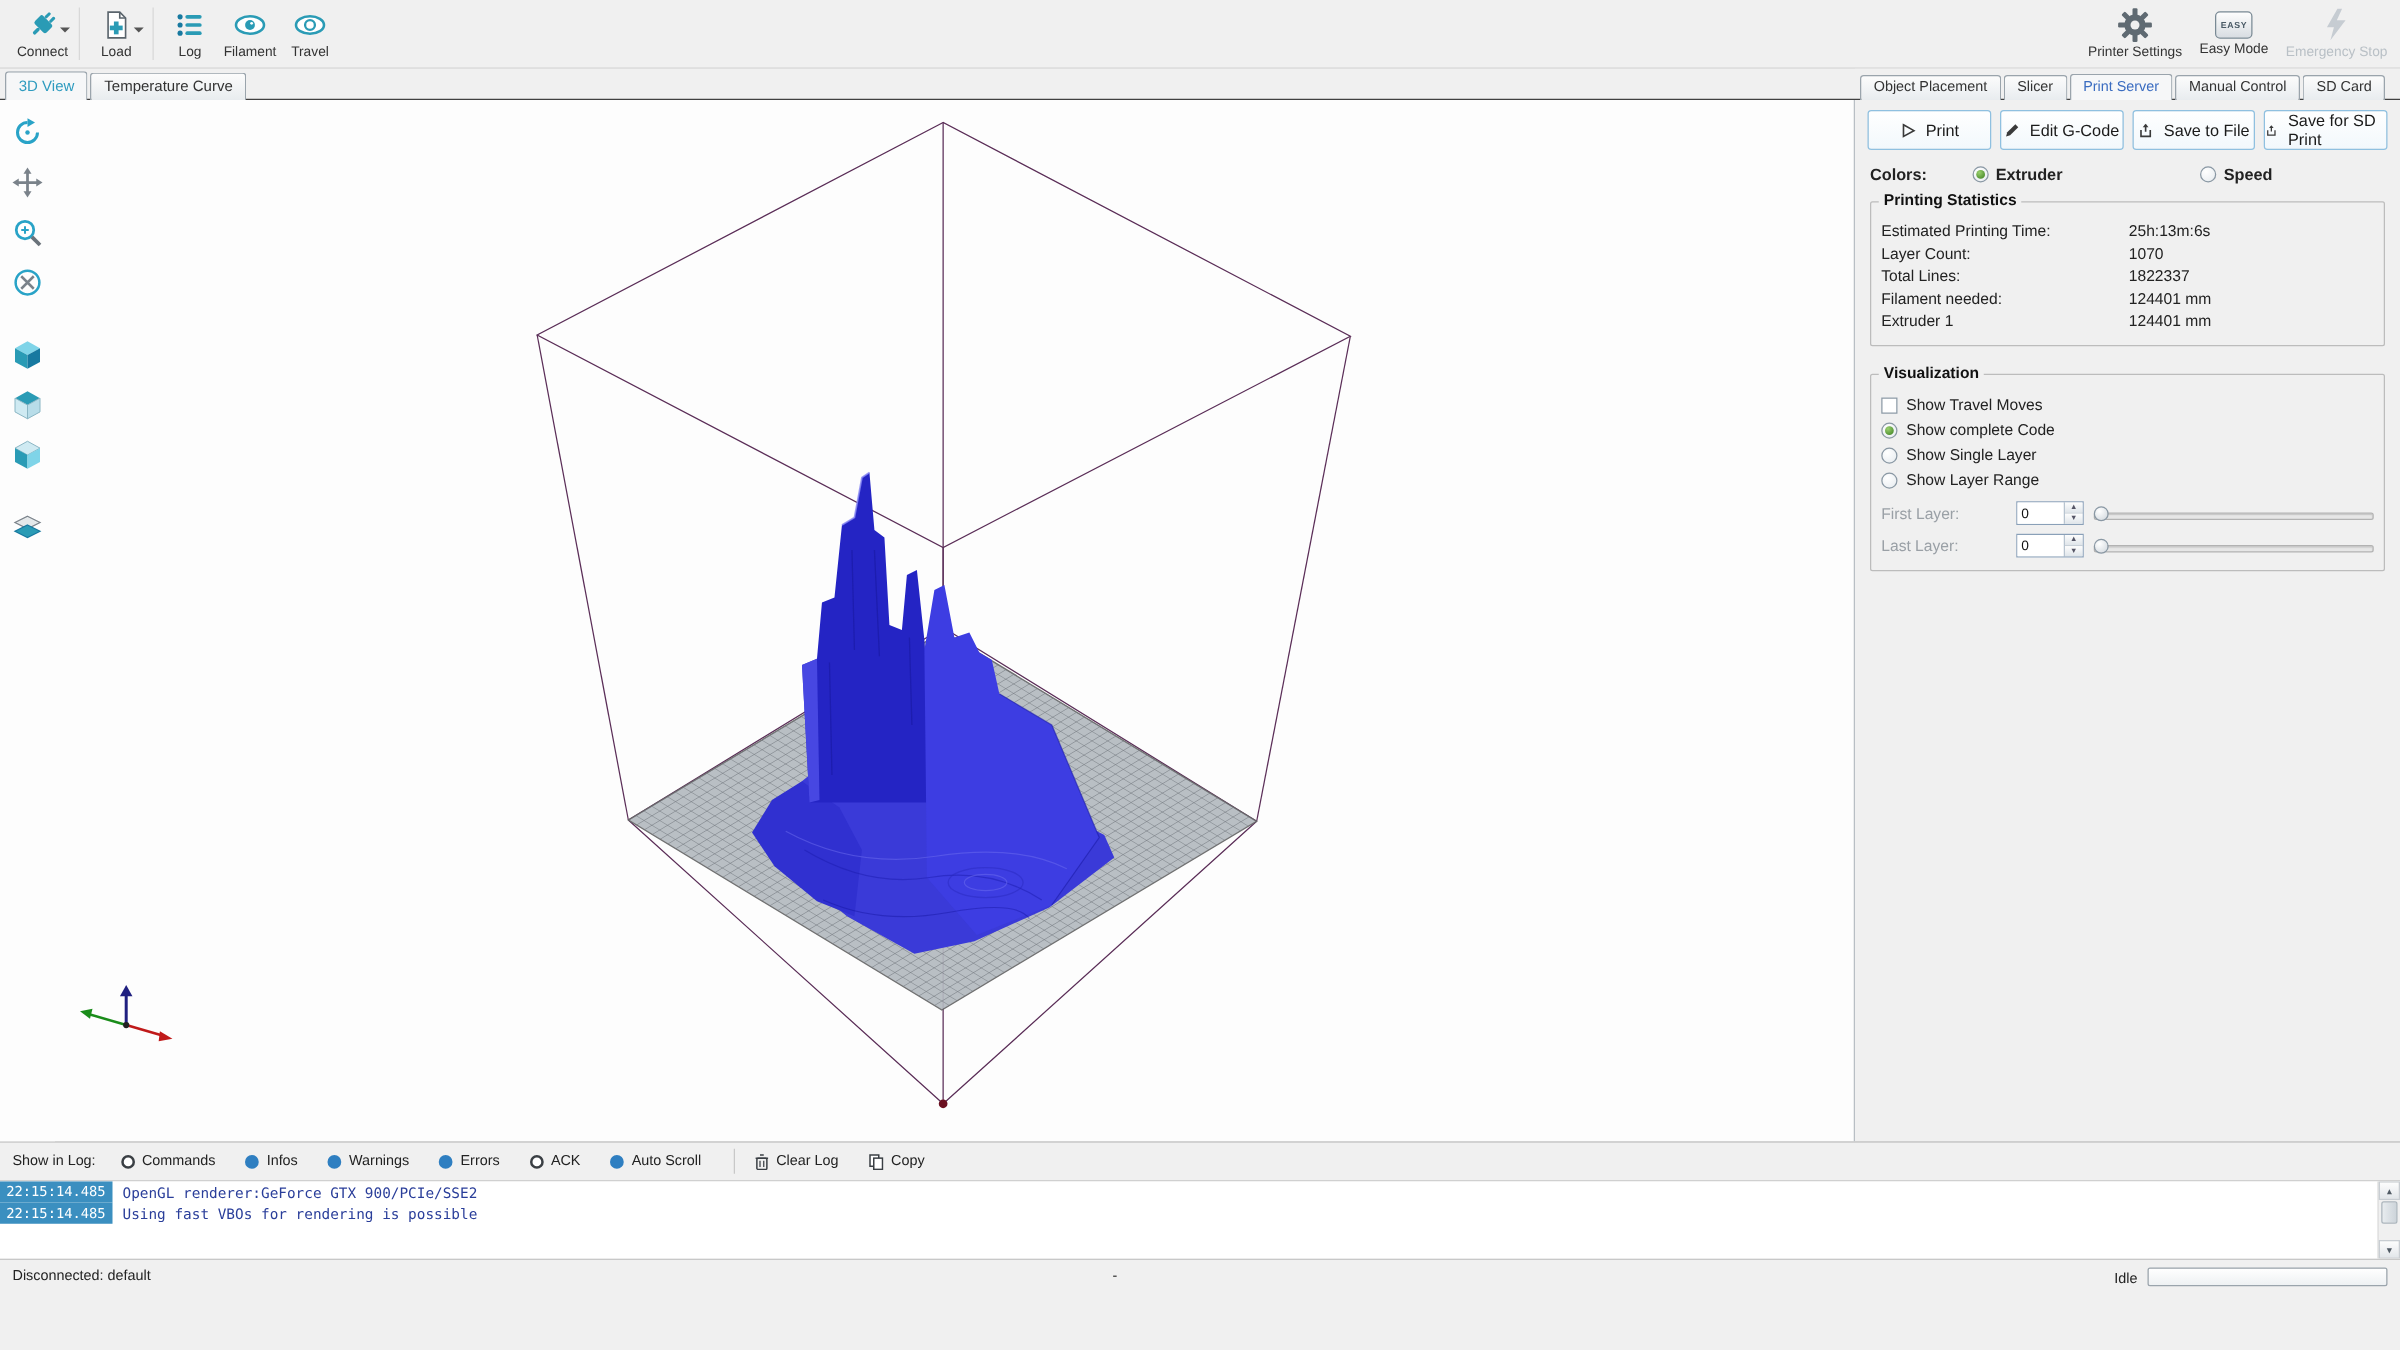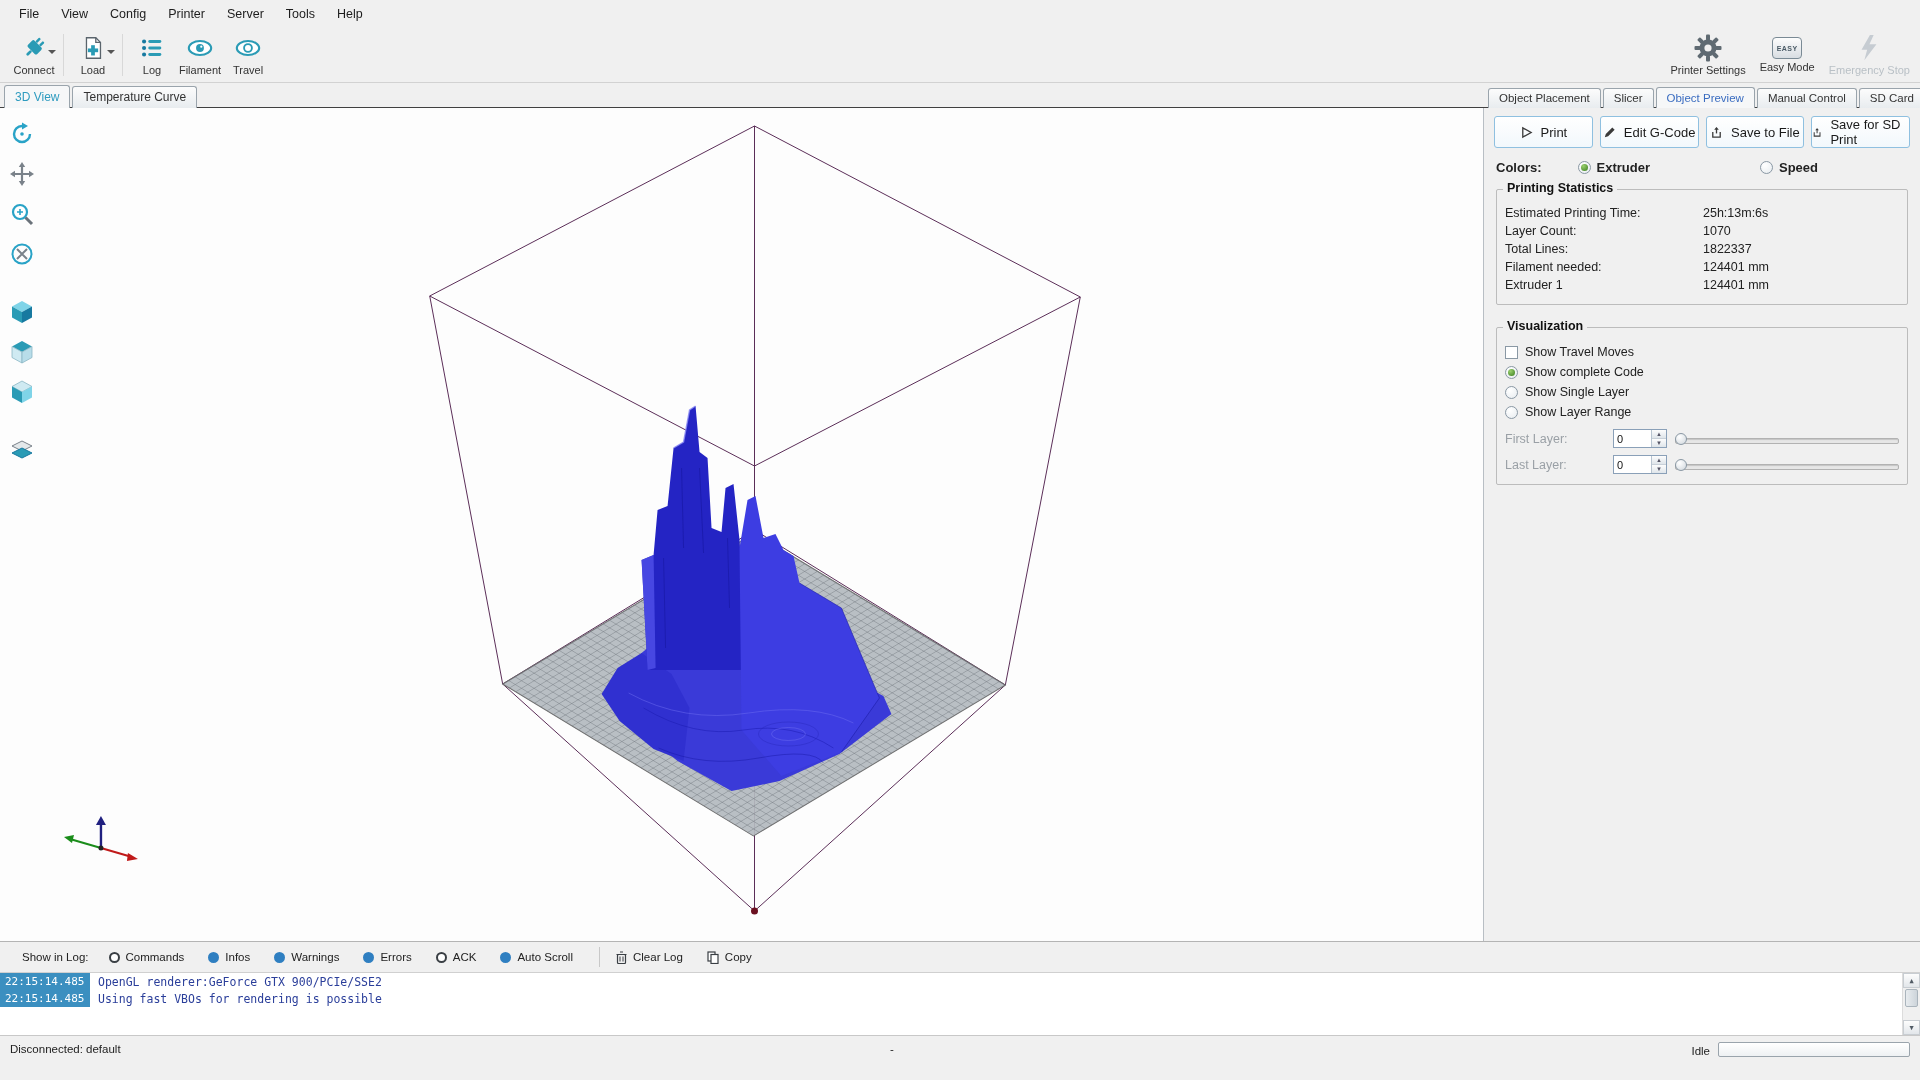--- a/index.html
+++ b/index.html
@@ -57,21 +57,21 @@
   .layer-label{width:100px;color:#9aa0a6;flex:none;}
   .spinbox{display:flex;width:54px;height:19px;border:1px solid #8aa0b8;background:#fff;box-sizing:border-box;flex:none;}
   .spin-input{flex:1;border:none;outline:none;font-size:11px;padding:0 3px;font-family:inherit;min-width:0;background:#fff;color:#111;}
   .spin-btns{display:flex;flex-direction:column;width:14px;border-left:1px solid #b8c4d0;flex:none;}
   .spin-btn{flex:1;display:flex;align-items:center;justify-content:center;font-size:6px;line-height:1;color:#556;background:linear-gradient(#fdfdfd,#dfe5ea);}
   .spin-btn.up{border-bottom:1px solid #c8d0d8;}
   .slider{flex:1;position:relative;height:18px;}
   .slider-track{position:absolute;left:0;right:0;top:8px;height:4px;background:#e6e6e6;border:1px solid #b2b2b2;border-radius:2px;box-shadow:inset 0 1px 1px rgba(0,0,0,.15);}
   .slider-thumb{position:absolute;left:0;top:3px;width:12px;height:12px;border-radius:50%;background:radial-gradient(circle at 35% 30%,#fff,#cfd6dc);border:1px solid #8a98a4;box-sizing:border-box;}
   
-  .log-controls{height:30px;border-top:1px solid #b4b4b4;background:#f0f0f0;display:flex;align-items:center;padding:0 22px;font-size:11.5px;color:#222;}
+  .log-controls{height:30px;border-top:1px solid #b4b4b4;background:#f0f0f0;display:flex;align-items:center;padding:0 10px;font-size:11.5px;color:#222;}
   .lc-label{margin-right:20px;}
   .lc-item{display:flex;align-items:center;gap:6px;margin-right:24px;}
   .lc-circle{width:11px;height:11px;border-radius:50%;flex:none;box-sizing:border-box;}
   .lc-circle.ring{border:2px solid #3a3f44;background:#fff;}
   .lc-circle.filled{border:2px solid #2f7fc1;background:#2f7fc1;}
   .lc-sep{width:1px;height:20px;background:#c8c8c8;margin:0 16px 0 2px;}
   .log-area{position:relative;height:62px;background:#fff;border-top:1px solid #d0d0d0;font-family:"DejaVu Sans Mono",monospace;font-size:11.5px;overflow:hidden;}
   .log-line{display:flex;height:17px;align-items:center;}
   .log-time{background:#3b8fc0;color:#fff;padding:0 5px;height:100%;display:flex;align-items:center;width:90px;box-sizing:border-box;flex:none;font-size:11px;}
   .log-text{color:#2a3e9a;padding-left:8px;white-space:pre;}
@@ -84,29 +84,20 @@
   .sb-center{position:absolute;left:890px;color:#222;}
   .sb-right{margin-left:auto;display:flex;align-items:flex-end;gap:8px;}
   .progress{width:190px;height:13px;border:1px solid #9aa4ac;background:linear-gradient(#ffffff,#eef1f3);border-radius:2px;}
 </style>
 </head>
 <body>
 
 <div class="app">
 
 
-  <div class="menubar">
-    <span class="menu-item">File</span>
-    <span class="menu-item">View</span>
-    <span class="menu-item">Config</span>
-    <span class="menu-item">Printer</span>
-    <span class="menu-item">Server</span>
-    <span class="menu-item">Tools</span>
-    <span class="menu-item">Help</span>
-  </div>
 
   <div class="toolbar">
     <div class="tb-item">
       <svg width="28" height="28" viewBox="0 0 30 30">
           <g transform="rotate(45 15 15)" fill="#2a9bb5">
             <rect x="11" y="3" width="2.6" height="6" rx="1"></rect>
             <rect x="16.4" y="3" width="2.6" height="6" rx="1"></rect>
             <rect x="8" y="9" width="14" height="10" rx="2"></rect>
             <rect x="13.5" y="19" width="3" height="7" rx="1.5"></rect>
           </g>
@@ -310,21 +301,21 @@
             <circle cx="57" cy="740" r="2.5" fill="#222"></circle>
           </g>
         </svg>
       </div>
     </div>
 
     <div class="right-panel">
       <div class="tabs-row">
         <div class="tab" style="font-size:11.5px">Object Placement</div>
         <div class="tab" style="font-size:11.5px">Slicer</div>
-        <div class="tab active blue" style="font-size:11.5px">Object Preview</div>
+        <div class="tab active blue" style="font-size:11.5px">Print Server</div>
         <div class="tab" style="font-size:11.5px">Manual Control</div>
         <div class="tab" style="font-size:11.5px">SD Card</div>
       </div>
       <div class="panel-body">
         <div class="btn-grid">
           <div class="pv-btn">
             <svg width="13" height="13" viewBox="0 0 14 14">
                 <polygon points="3,2 12,7 3,12" fill="none" stroke="#3a3a3a" stroke-width="1.4"></polygon>
               </svg>
             <span>Print</span>

